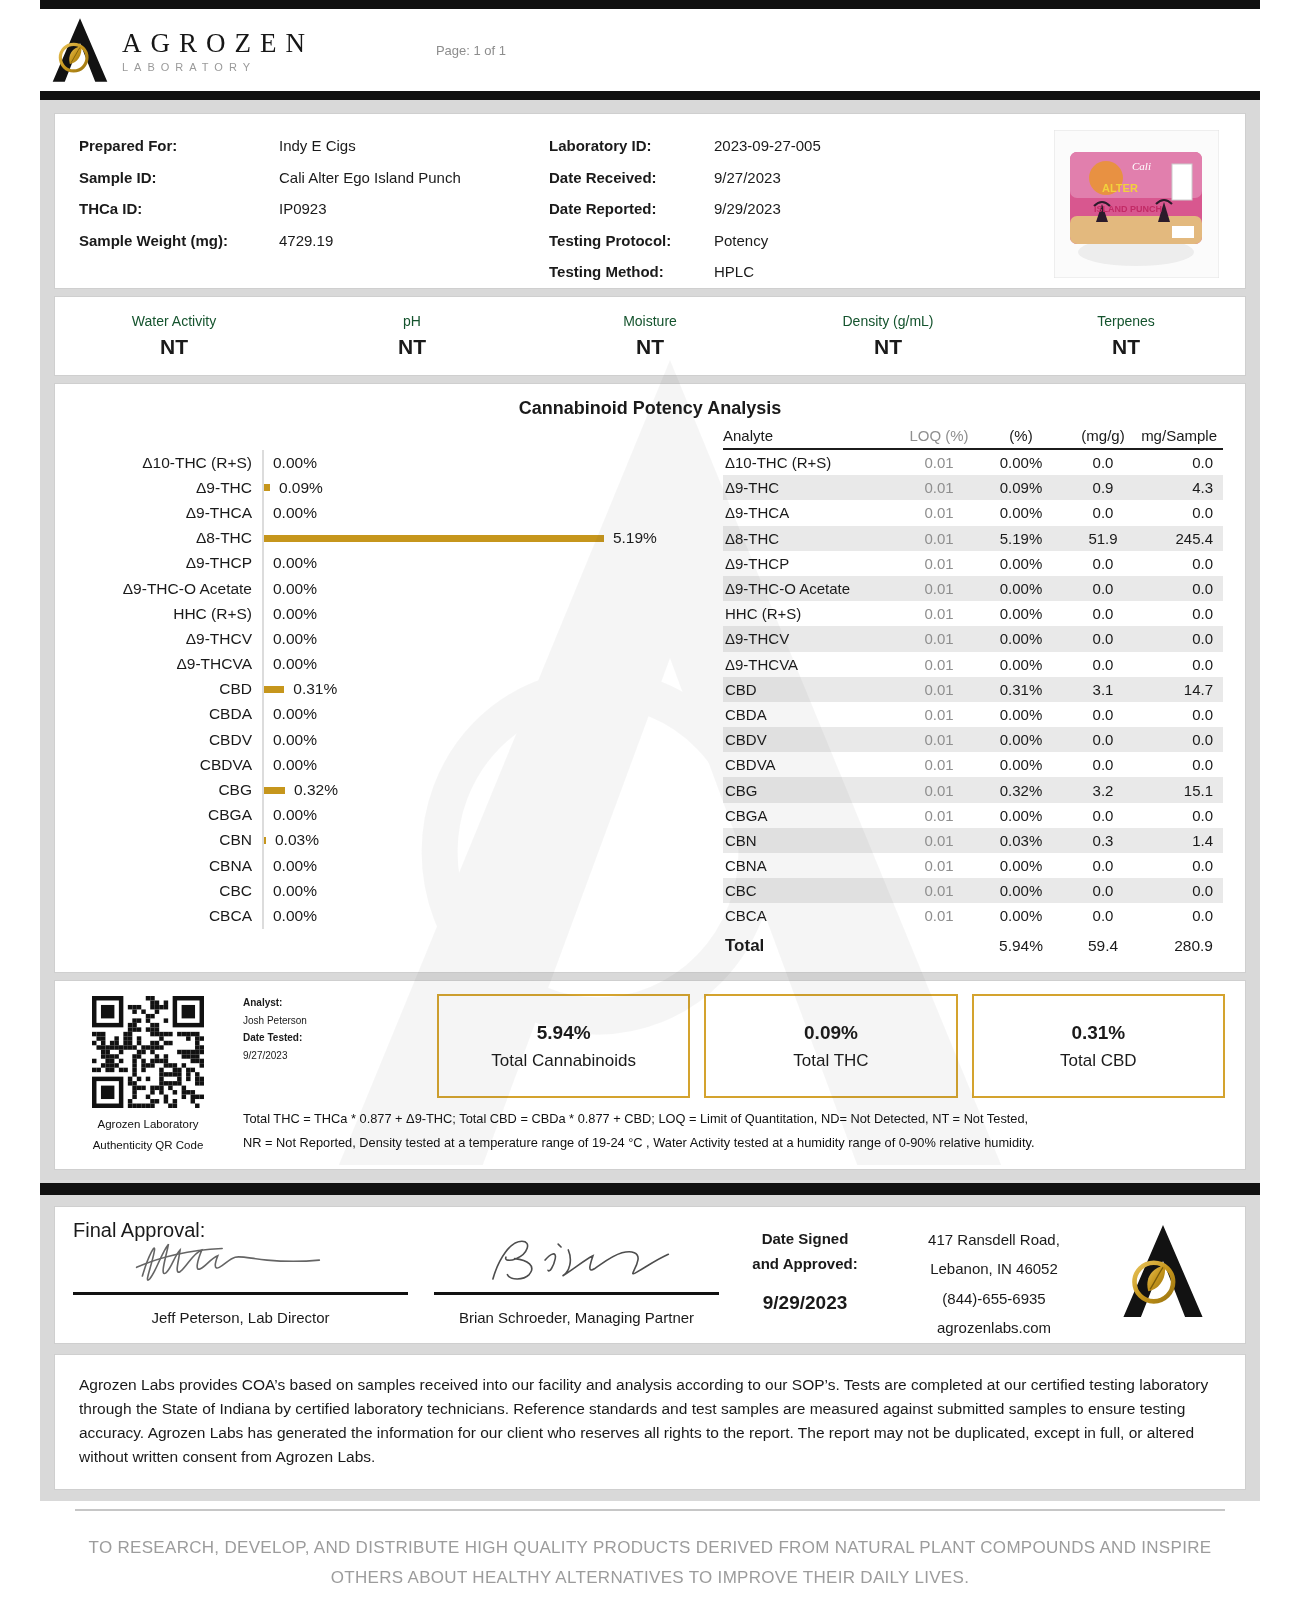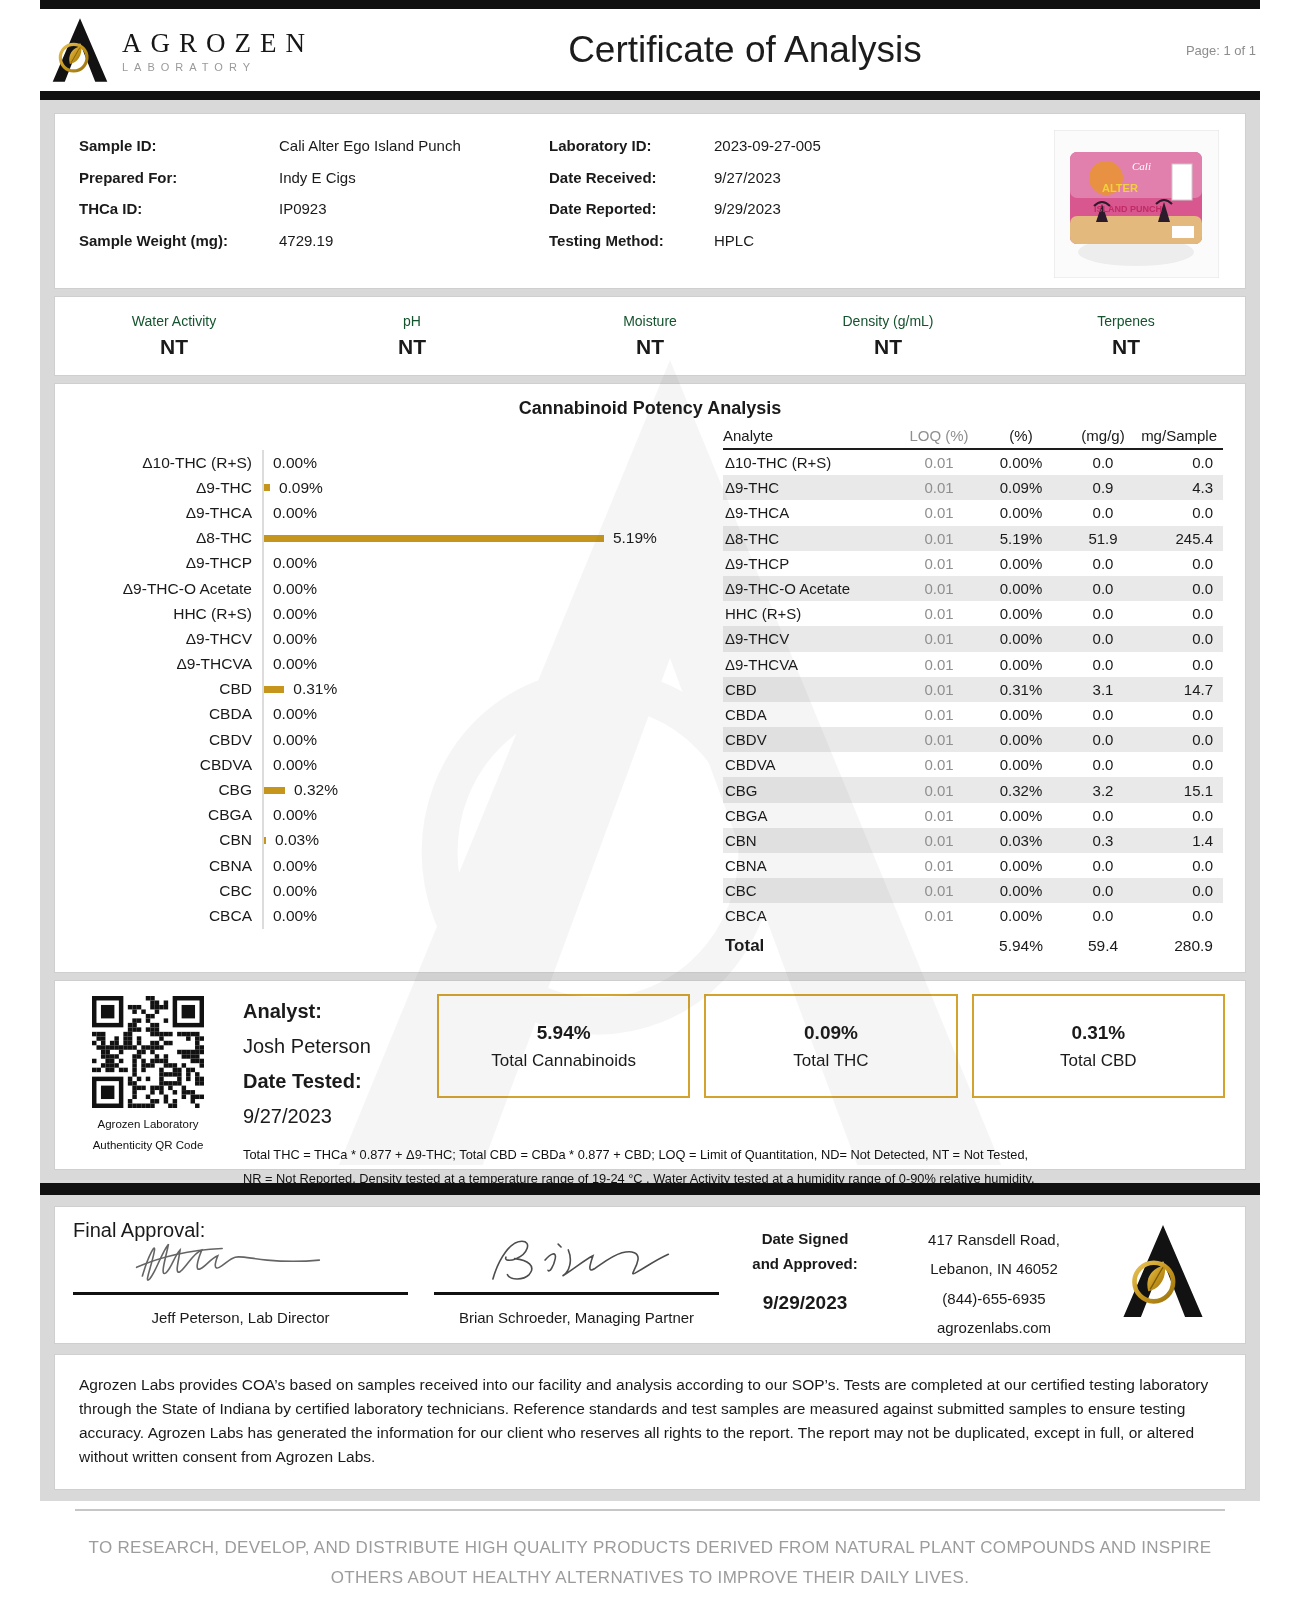--- a/index.html
+++ b/index.html
@@ -63,21 +63,21 @@
   .p-total-row { height:34px; font-size:15.5px; }
   .p-total-row .cell-a { font-weight:bold; font-size:17px; }
 
   
   .p-analysis { height:190px; padding:13px 20px; display:flex; gap:22px; }
   .qr-col { width:146px; text-align:center; }
   .qr-col svg { display:block; margin:2px auto 6px auto; }
   .qr-cap { font-size:11.5px; line-height:1.8; color:#111; }
   .an-main { flex:1; }
   .an-toprow { display:flex; gap:16px; }
-  .an-col { width:178px; font-size:20px; line-height:1.75; }
+  .an-col { width:178px; font-size:10px; line-height:1.75; }
   .an-col .b { font-weight:bold; }
   .sum-boxes { flex:1; display:flex; gap:14px; }
   .sum-box { flex:1; border:2px solid #D4A32E; height:104px; display:flex; flex-direction:column; align-items:center; justify-content:center; gap:7px; background:#fff; }
   .sum-val { font-size:19px; font-weight:bold; }
   .sum-lab { font-size:17px; }
   .footnotes { margin-top:9px; font-size:12.8px; line-height:1.85; color:#111; }
 
   
   .p-approval { height:138px; padding:8px 18px; display:flex; }
   .ap-left { width:648px; }
@@ -127,42 +127,41 @@
             <path d="M36,72 C42,62 46,54 50,48" stroke="#7A5C0C" stroke-width="1.4" fill="none"></path>
           </g>
         </defs>
         <use href="#agrozen-mark"></use>
       </svg>
       <div class="brand-text">
         <div class="brand-name">AGROZEN</div>
         <div class="brand-sub">LABORATORY</div>
       </div>
     </div>
-    <div class="doc-title">Certificate of Analysis</div>
     <div class="page-label">Page: 1 of 1</div>
   </div>
 
   <div class="blackbar"></div>
 
   <div class="gray-sec">
 
     <div class="panel p-info">
       <div class="info-col left">
+
+          <div class="info-row">
+            <span class="info-label">Prepared For:</span>
+            <span class="info-value">Indy E Cigs</span>
+          </div>
 
           <div class="info-row">
             <span class="info-label">Sample ID:</span>
             <span class="info-value">Cali Alter Ego Island Punch</span>
           </div>
 
           <div class="info-row">
-            <span class="info-label">Prepared For:</span>
-            <span class="info-value">Indy E Cigs</span>
-          </div>
-
-          <div class="info-row">
             <span class="info-label">THCa ID:</span>
             <span class="info-value">IP0923</span>
           </div>
 
           <div class="info-row">
             <span class="info-label">Sample Weight (mg):</span>
             <span class="info-value">4729.19</span>
           </div>
 
         </div>
@@ -176,20 +175,24 @@
           <div class="info-row">
             <span class="info-label">Date Received:</span>
             <span class="info-value">9/27/2023</span>
           </div>
 
           <div class="info-row">
             <span class="info-label">Date Reported:</span>
             <span class="info-value">9/29/2023</span>
           </div>
 
+          <div class="info-row">
+            <span class="info-label">Testing Protocol:</span>
+            <span class="info-value">Potency</span>
+          </div>
 
           <div class="info-row">
             <span class="info-label">Testing Method:</span>
             <span class="info-value">HPLC</span>
           </div>
         </div>
       <div class="photo-box">
         <svg width="165" height="148" viewBox="0 0 165 148">
           <rect x="0" y="0" width="165" height="148" fill="#fbfbfb" stroke="#e2e2e2"></rect>
           <ellipse cx="82" cy="122" rx="58" ry="14" fill="#ededed"></ellipse>

